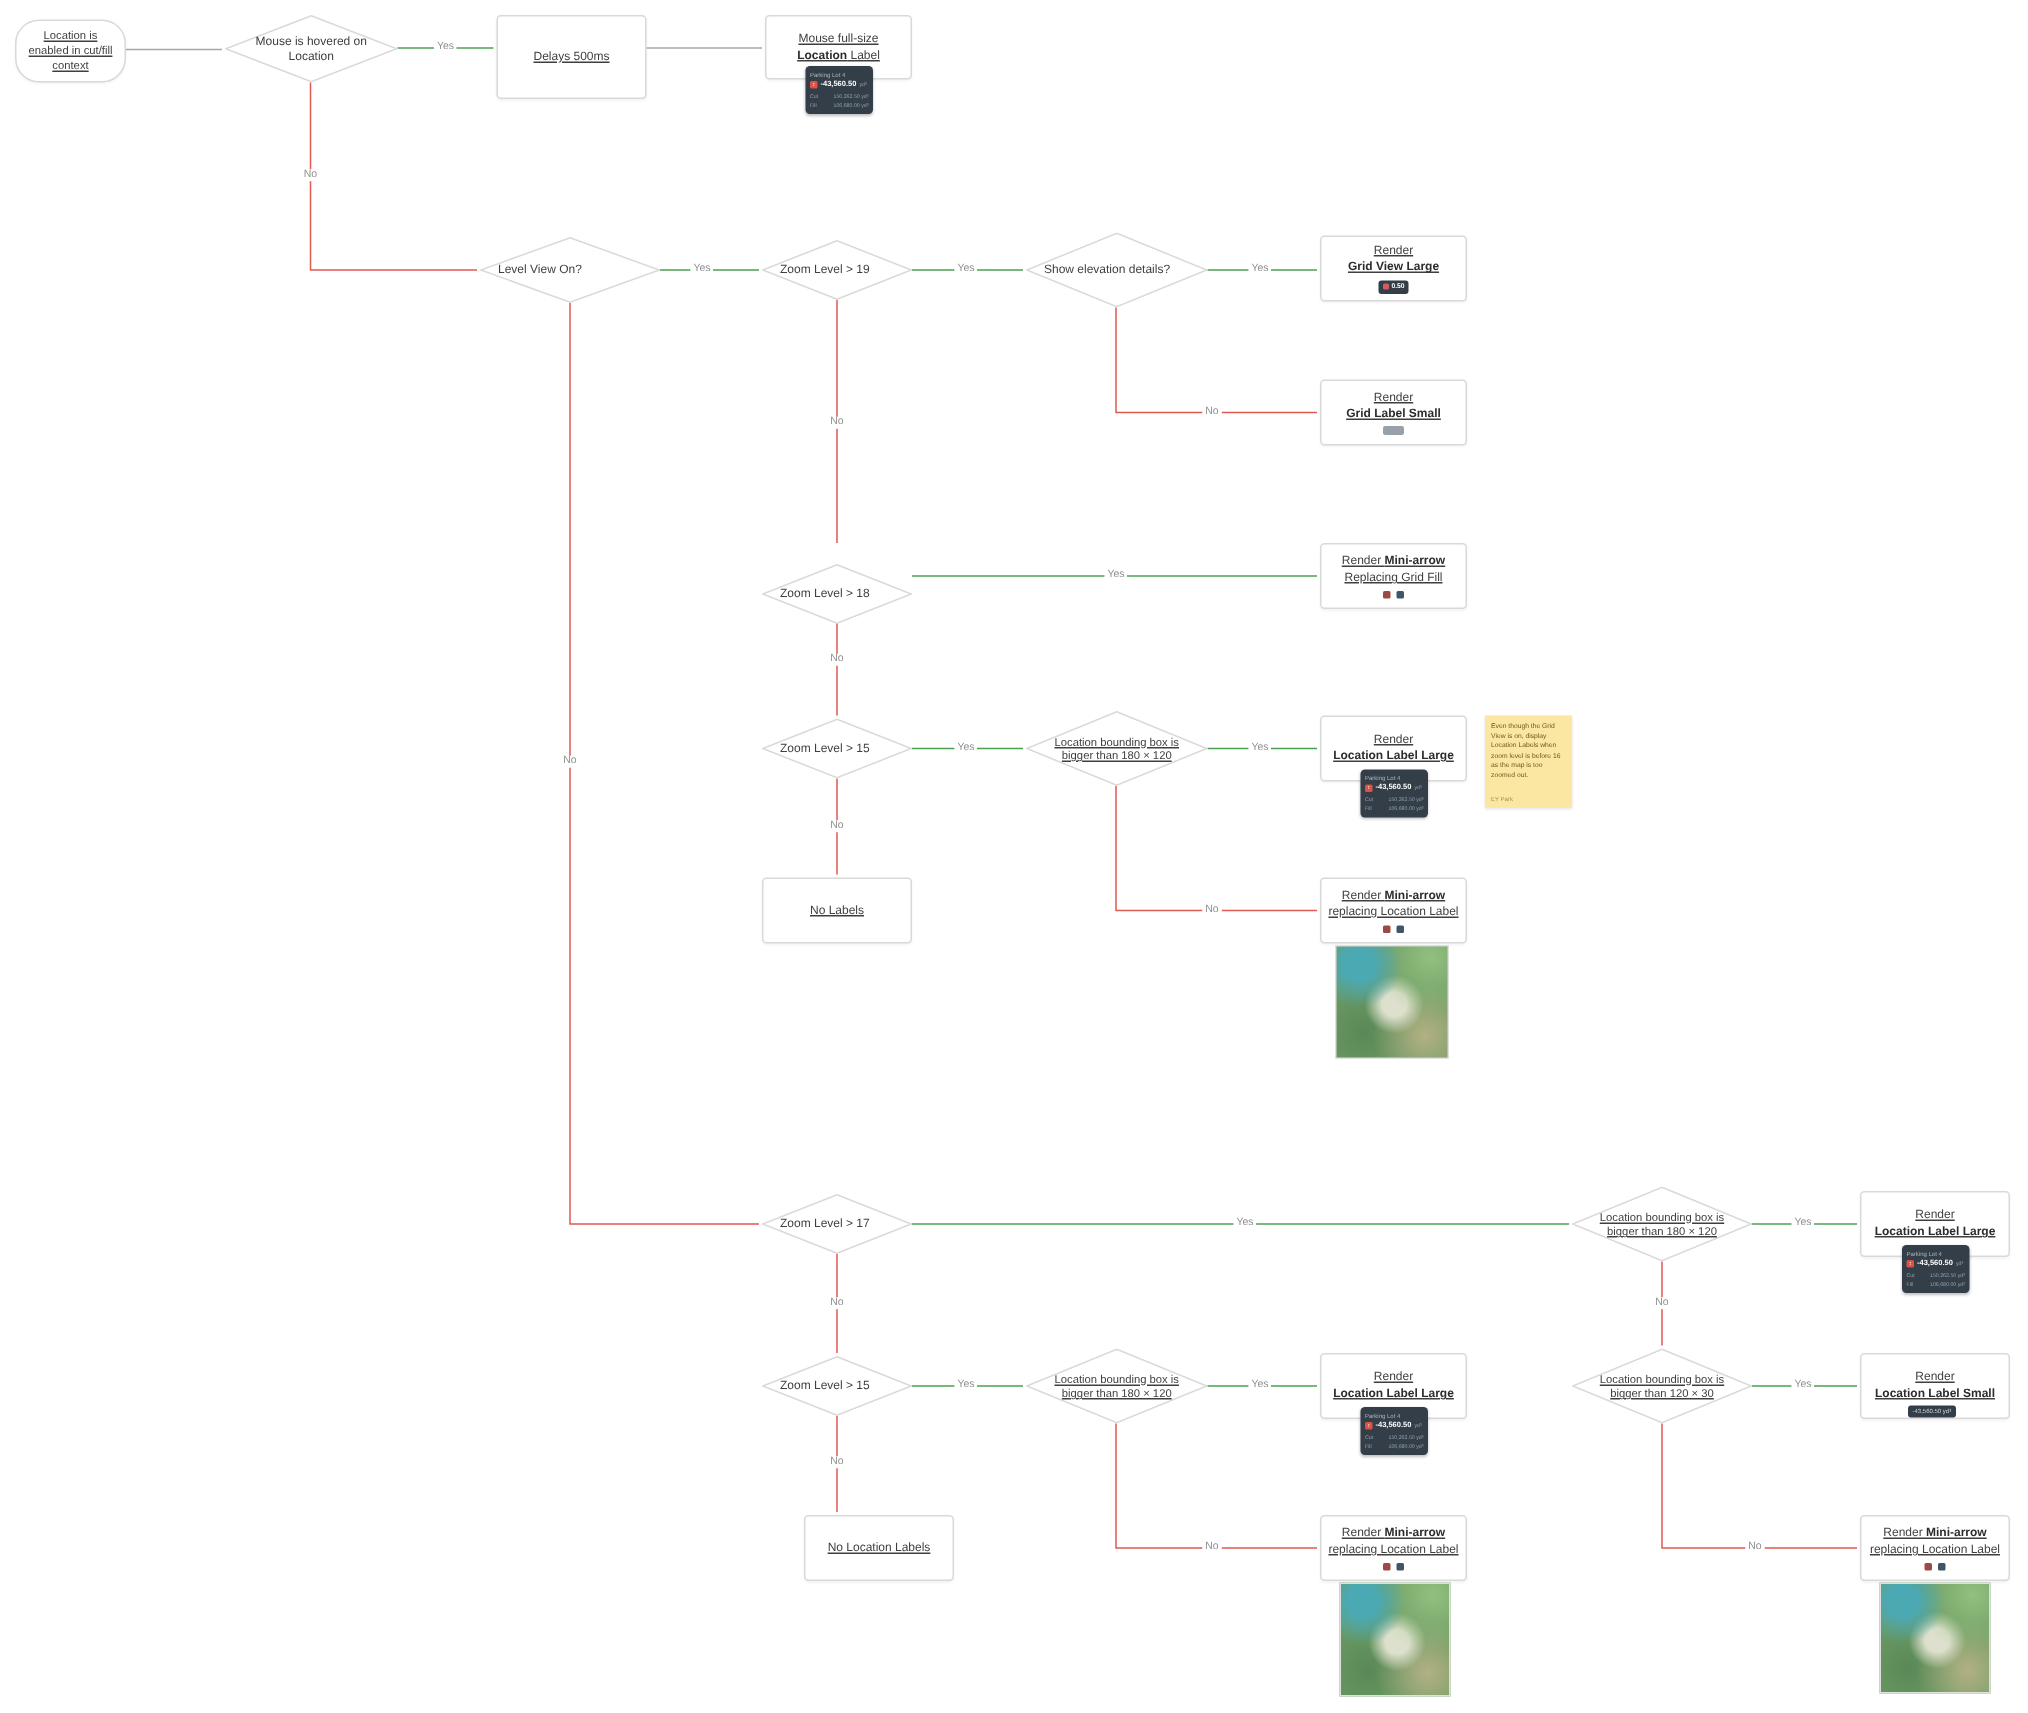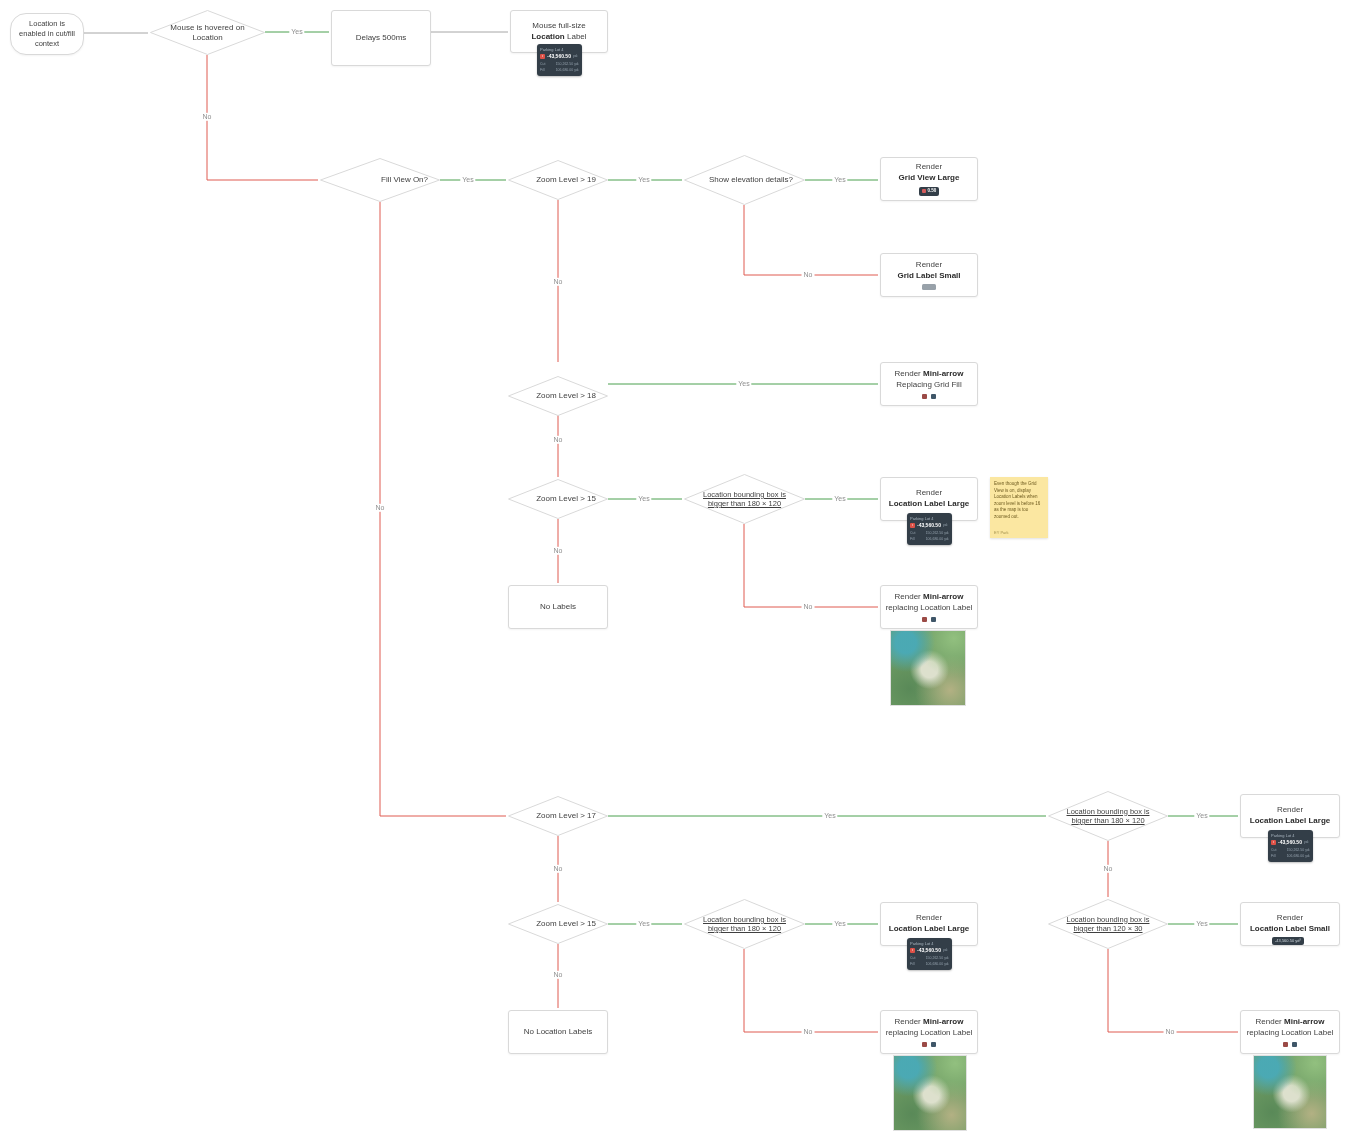--- a/index.html
+++ b/index.html
@@ -13,27 +13,28 @@
   .e-gray  { stroke:#a6a6a6; }
   .e-green { stroke:#4ba04f; }
   .e-red   { stroke:#df5a50; }
 
   .node {
     position:absolute; z-index:2; background:#fff;
     border:1px solid #d9d9d9; border-radius:3px;
     display:flex; flex-direction:column; align-items:center; justify-content:center;
     text-align:center; font-size:8px; line-height:1.35;
     box-shadow:0 1px 2px rgba(0,0,0,.05);
+    text-decoration:underline;
   }
   .stadium { border-radius:16px; font-size:7.5px; }
   .node b { font-weight:bold; color:#2c2c2c; }
 
   .diamond {
     position:absolute; z-index:2;
-    display:flex; align-items:center; justify-content:flex-end; text-align:center;
+    display:flex; align-items:center; justify-content:flex-start; text-align:center;
     font-size:8px; line-height:1.25;
   }
   .diamond > svg { position:absolute; left:0; top:0; }
   .diamond polygon { fill:#ffffff; stroke:#d9d9d9; stroke-width:1; }
   .dtext { position:relative; padding:0 12px; z-index:1; }
   .dsmall .dtext { font-size:7.5px; padding:0 14px;text-decoration:underline; }
 
   .elabel {
     position:absolute; z-index:3; transform:translate(-50%,-50%);
     background:#ffffff; color:#8f8f8f; font-size:7px; line-height:1.2; padding:0 2px;
@@ -189,21 +190,21 @@
         <span>Fill</span>
         <span>106,680.00 yd³</span>
       </div>
   </div>
 </div>
 
 <div class="diamond" style="left:320px;top:158px;width:120px;height:44px">
   <svg width="120" height="44">
       <polygon points="60,0.5 119.5,22 60,43.5 0.5,22"></polygon>
     </svg>
-  <div class="dtext">Fill View On?</div>
+  <div class="dtext">Level View On?</div>
 </div>
 
 <div class="diamond" style="left:508px;top:160px;width:100px;height:40px">
   <svg width="100" height="40">
       <polygon points="50,0.5 99.5,20 50,39.5 0.5,20"></polygon>
     </svg>
   <div class="dtext">Zoom Level &gt; 19</div>
 </div>
 
 <div class="diamond" style="left:684px;top:155px;width:121px;height:50px">
@@ -417,15 +418,15 @@
     <span>replacing Location Label</span>
   </div>
   <div class="mini-arrows">
     <span class="sq sq-red"></span>
     <span class="sq sq-blue"></span>
   </div>
 </div>
 
 <div class="map-thumb" style="left:893px;top:1055px;width:74px;height:76px"></div>
 
-<div class="node" style="left:508px;top:1010px;width:100px;height:44px">
+<div class="node" style="left:536px;top:1010px;width:100px;height:44px">
   <div>No Location Labels</div>
 </div>
 
 </body></html>

